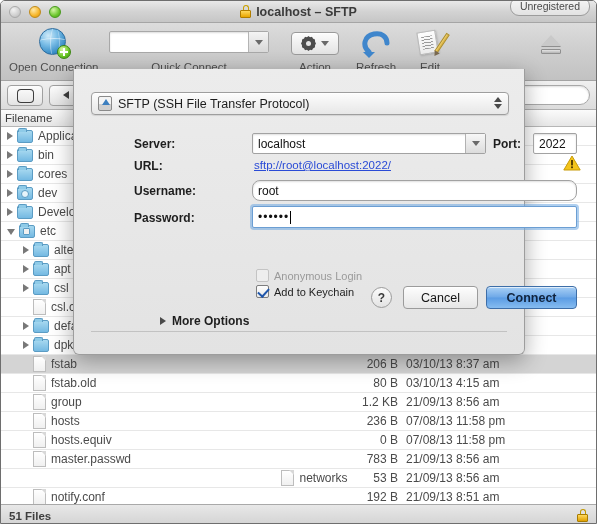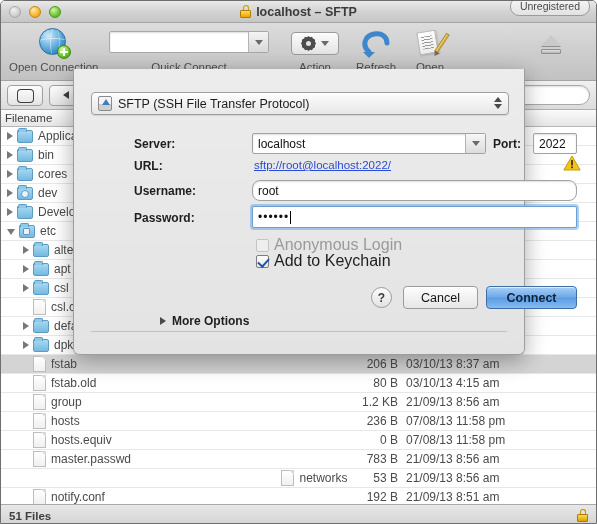--- a/index.html
+++ b/index.html
@@ -356,21 +356,21 @@
   #password-field {
     position:absolute; left: 178px; top: 137px; width: 325px; height: 22px;
     background:#fff; border:1px solid #6b9ed3; border-radius:2px;
     box-shadow: 0 0 0 2px rgba(110,168,226,.55);
     display:flex; align-items:center; padding-left:5px;
     font-size: 12px; color: #111; letter-spacing: 1px;
   }
   #password-caret {
     width: 1px; height: 13px; background: #000; margin-left: 1px;
   }
-  .ckrow { position:absolute; display:flex; align-items:center; gap:5px; font-size:16px; }
+  .ckrow { position:absolute; display:flex; align-items:center; gap:5px; font-size:11px;margin-top:33px; }
   #anon-row { left: 182px; top: 167px; color: #9a9a9a; }
   #keychain-row { left: 182px; top: 183px; color: #1e1e1e; text-align: center; }
   .ckbox {
     width: 13px; height: 13px; border-radius: 2px;
     border: 1px solid #a2a2a2; background: linear-gradient(to bottom,#fff,#ededed);
     flex:none; position: relative;
   }
   .ckbox.checked {
     background: linear-gradient(to bottom,#fdfdfd,#eaeaea);
     border-color: #7d7d7d;
@@ -484,21 +484,21 @@
       <div class="lbl">Refresh</div>
     </div>
 
     <div class="tb-item" style="left:414px;">
       <div class="tb-icon">
         <div class="edit-icon">
           <div class="edit-paper"></div>
           <div class="edit-pencil"></div>
         </div>
       </div>
-      <div class="lbl">Open</div>
+      <div class="lbl">Edit</div>
     </div>
 
     <div class="tb-item" style="left:522px;gap:20px;">
       <div class="tb-icon">
         <div class="eject-icon">
             <div class="eject-tri"></div>
             <div class="eject-bar"></div>
           </div>
       </div>
       <div class="lbl">Disconnect</div>

